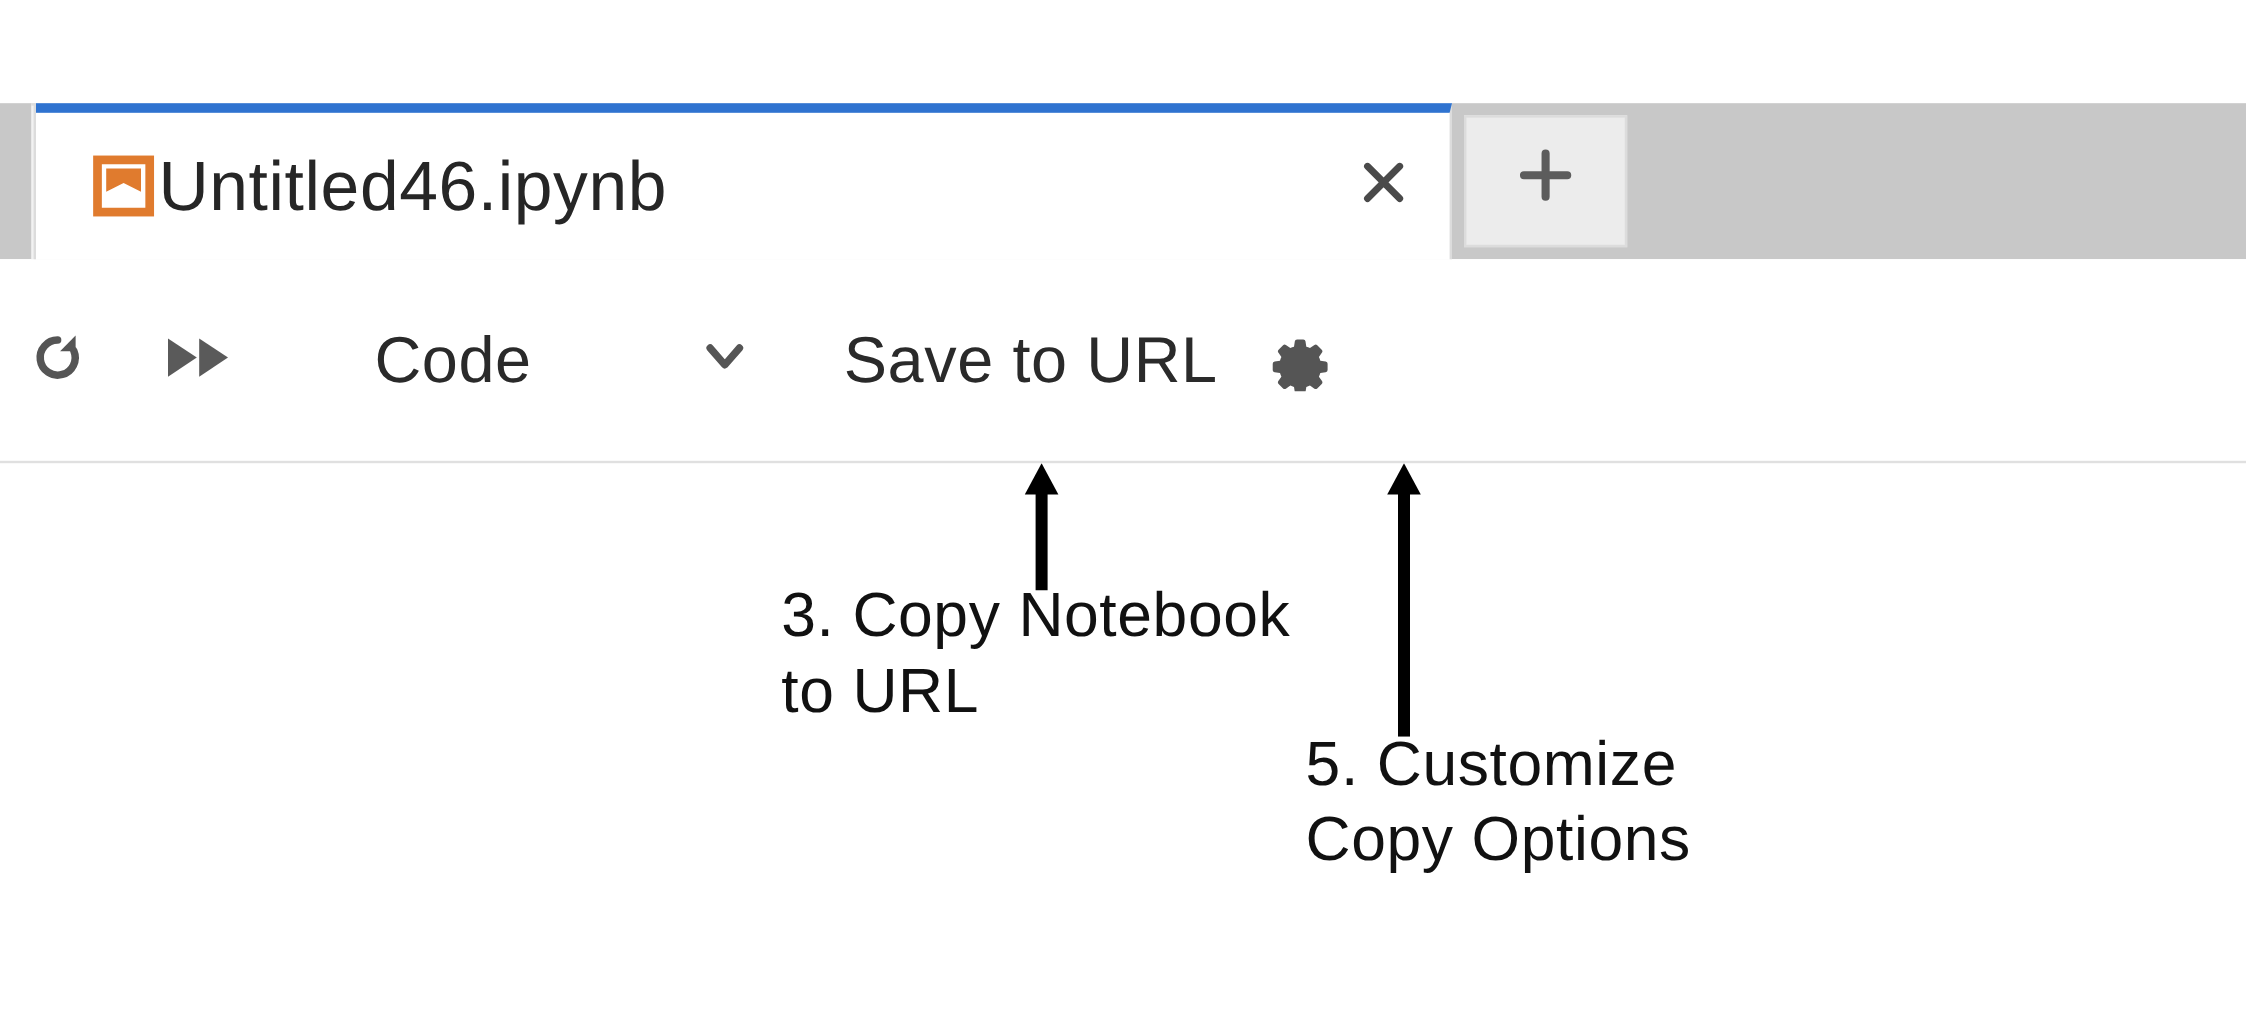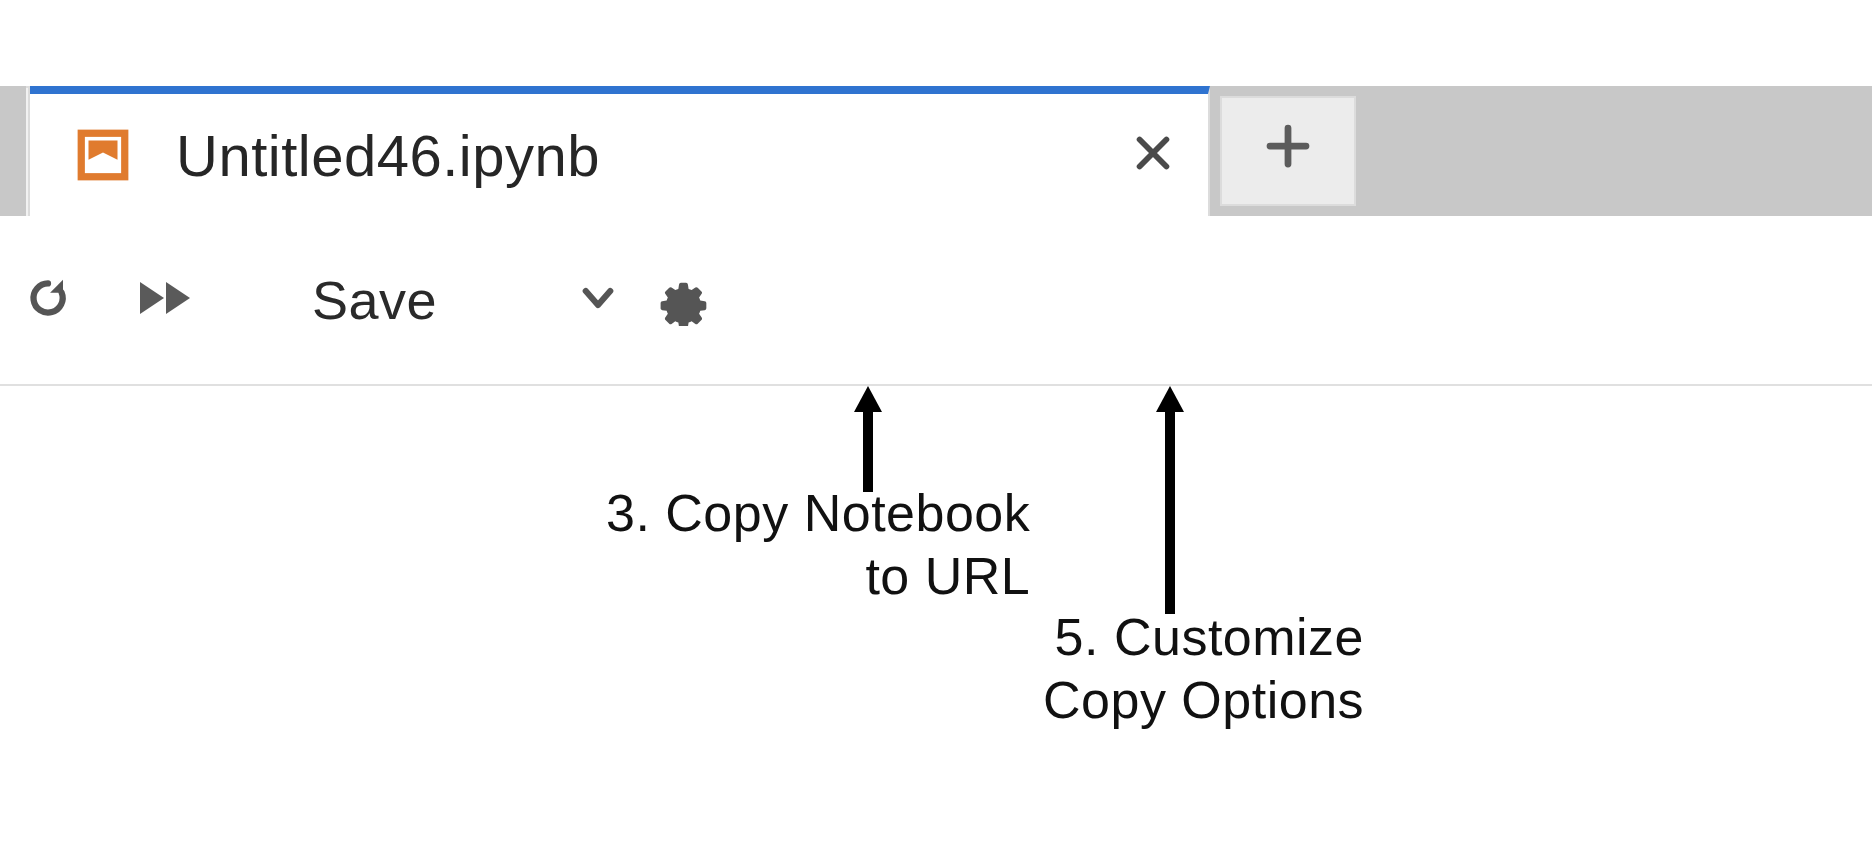--- a/index.html
+++ b/index.html
@@ -36,21 +36,20 @@
     border-right: 2px solid #dcdcdc;
     box-sizing: border-box;
   }
 
   .tab {
     background: #ffffff;
     border-top: 8px solid #2f73d0;
     border-right: 2px solid #dcdcdc;
     display: flex;
     align-items: center;
-    gap: 44px;
     padding-left: 44px;
     padding-right: 32px;
     box-sizing: border-box;
     flex: 0 0 1180px;
   }
 
   .tab-icon {
     width: 58px;
     height: 58px;
   }
@@ -141,24 +140,25 @@
   }
   .annot .arrow {
     position: absolute;
     display: flex;
     flex-direction: column;
     align-items: center;
   }
   .annot .arrow svg { display: block; }
   .annot .label {
     position: absolute;
-    text-align: right;
+    text-align: left;
     line-height: 1.22;
     white-space: pre;
     letter-spacing: 0.5px;
+    margin-left: 45px;
   }
 
   
   .arrow1 { left: 848px; top: 0; }
   .label1 { left: 606px; top: 96px; }
 
   
   .arrow2 { left: 1150px; top: 0; }
   .label2 { left: 1043px; top: 220px; }
 
@@ -211,28 +211,29 @@
   <div class="tool-btn ff-wrap">
     <span>
       <svg viewBox="0 0 32 24" width="72" height="48">
         <path d="M2 4 L14 12 L2 20 Z" fill="#5a5a5a"></path>
         <path d="M15 4 L27 12 L15 20 Z" fill="#5a5a5a"></path>
       </svg>
     </span>
   </div>
 
   <div class="celltype">
-    <span>Save</span>
+    <span>Code</span>
     <span class="chev">
       <svg viewBox="0 0 24 24" width="42" height="42">
         <path d="M5 8 L12 16 L19 8" fill="none" stroke="#555" stroke-width="3.5" stroke-linecap="round" stroke-linejoin="round"></path>
       </svg>
     </span>
   </div>
 
+  <div class="save-url">Save to URL</div>
 
   <div class="gear-wrap">
     <span>
       <svg viewBox="0 0 24 24" width="56" height="56">
         <path fill="#555" d="M12 8.2a3.8 3.8 0 1 0 0 7.6 3.8 3.8 0 0 0 0-7.6zm9.3 5.2l-1.9-.3a7.6 7.6 0 0 0-.5-1.3l1.1-1.6a.8.8 0 0 0-.1-1l-1.6-1.6a.8.8 0 0 0-1-.1l-1.6 1.1a7.6 7.6 0 0 0-1.3-.5l-.3-1.9a.8.8 0 0 0-.8-.7h-2.2a.8.8 0 0 0-.8.7l-.3 1.9a7.6 7.6 0 0 0-1.3.5L7.1 7.5a.8.8 0 0 0-1 .1L4.5 9.2a.8.8 0 0 0-.1 1l1.1 1.6a7.6 7.6 0 0 0-.5 1.3l-1.9.3a.8.8 0 0 0-.7.8v2.2c0 .4.3.7.7.8l1.9.3c.1.4.3.9.5 1.3l-1.1 1.6a.8.8 0 0 0 .1 1l1.6 1.6c.3.3.7.3 1 .1l1.6-1.1c.4.2.9.4 1.3.5l.3 1.9c.1.4.4.7.8.7h2.2c.4 0 .7-.3.8-.7l.3-1.9c.4-.1.9-.3 1.3-.5l1.6 1.1c.3.2.7.2 1-.1l1.6-1.6a.8.8 0 0 0 .1-1l-1.1-1.6c.2-.4.4-.9.5-1.3l1.9-.3a.8.8 0 0 0 .7-.8v-2.2a.8.8 0 0 0-.7-.8z"></path>
       </svg>
     </span>
   </div>
 
 </div>

